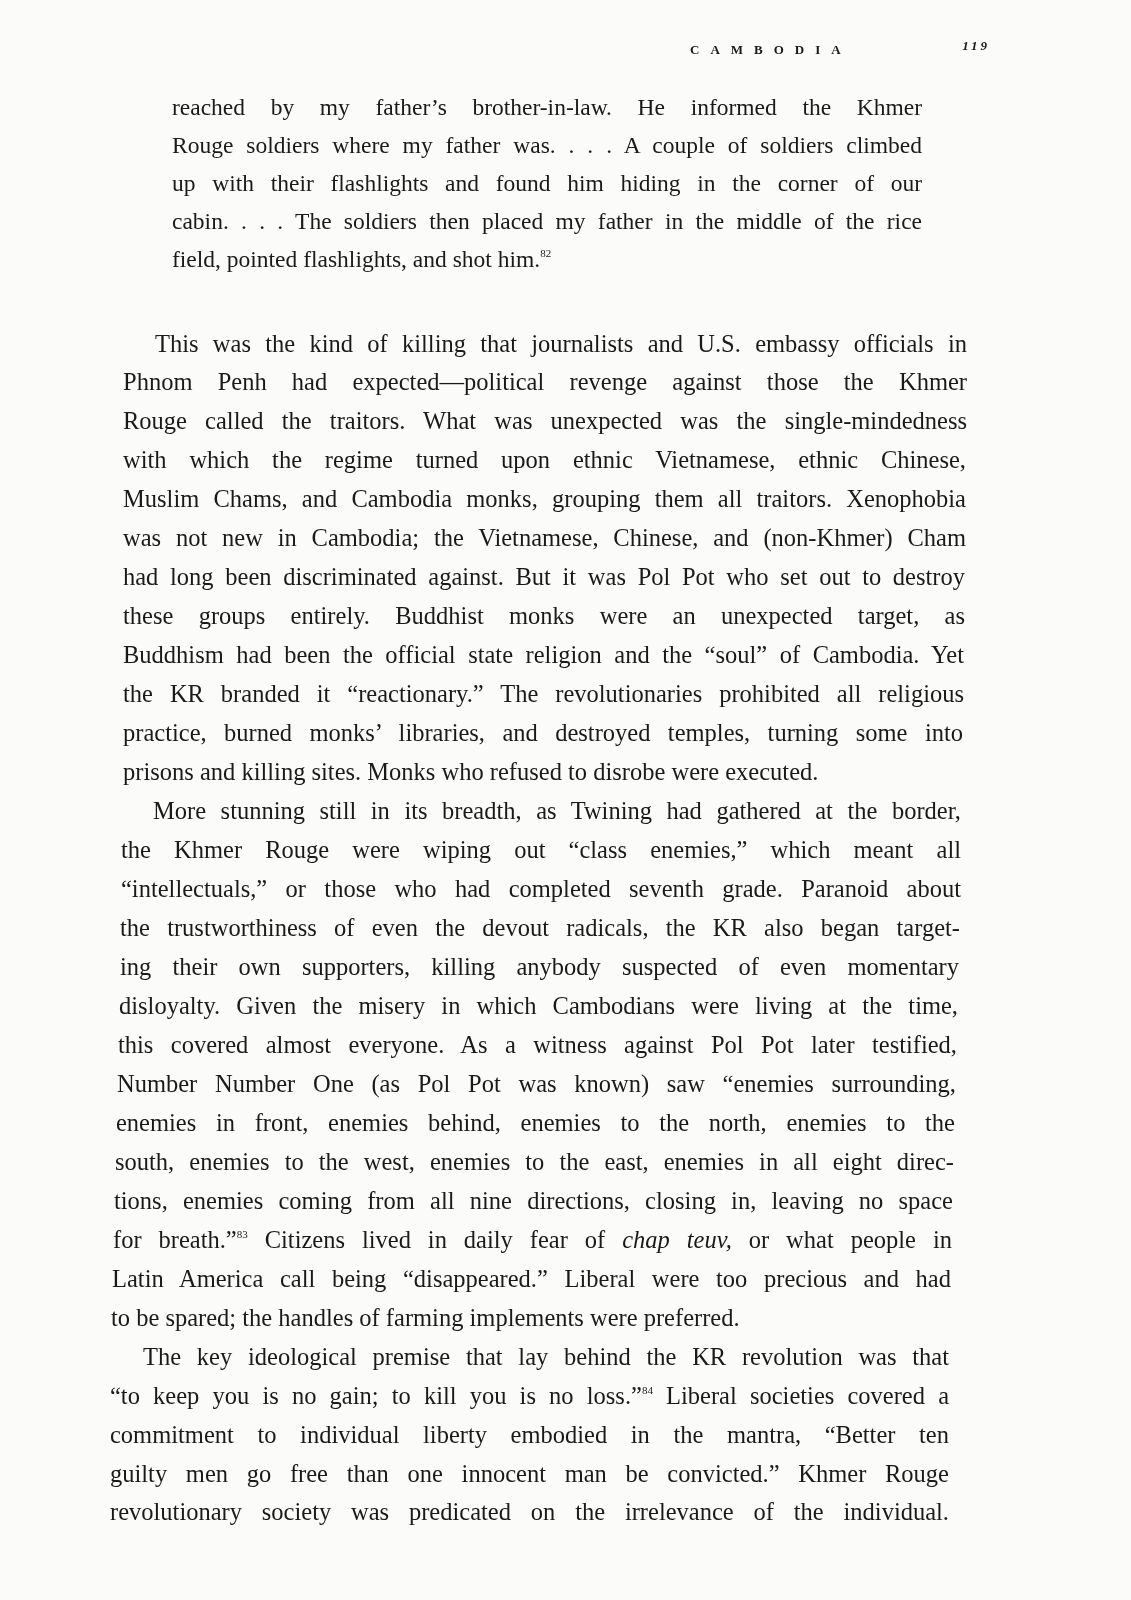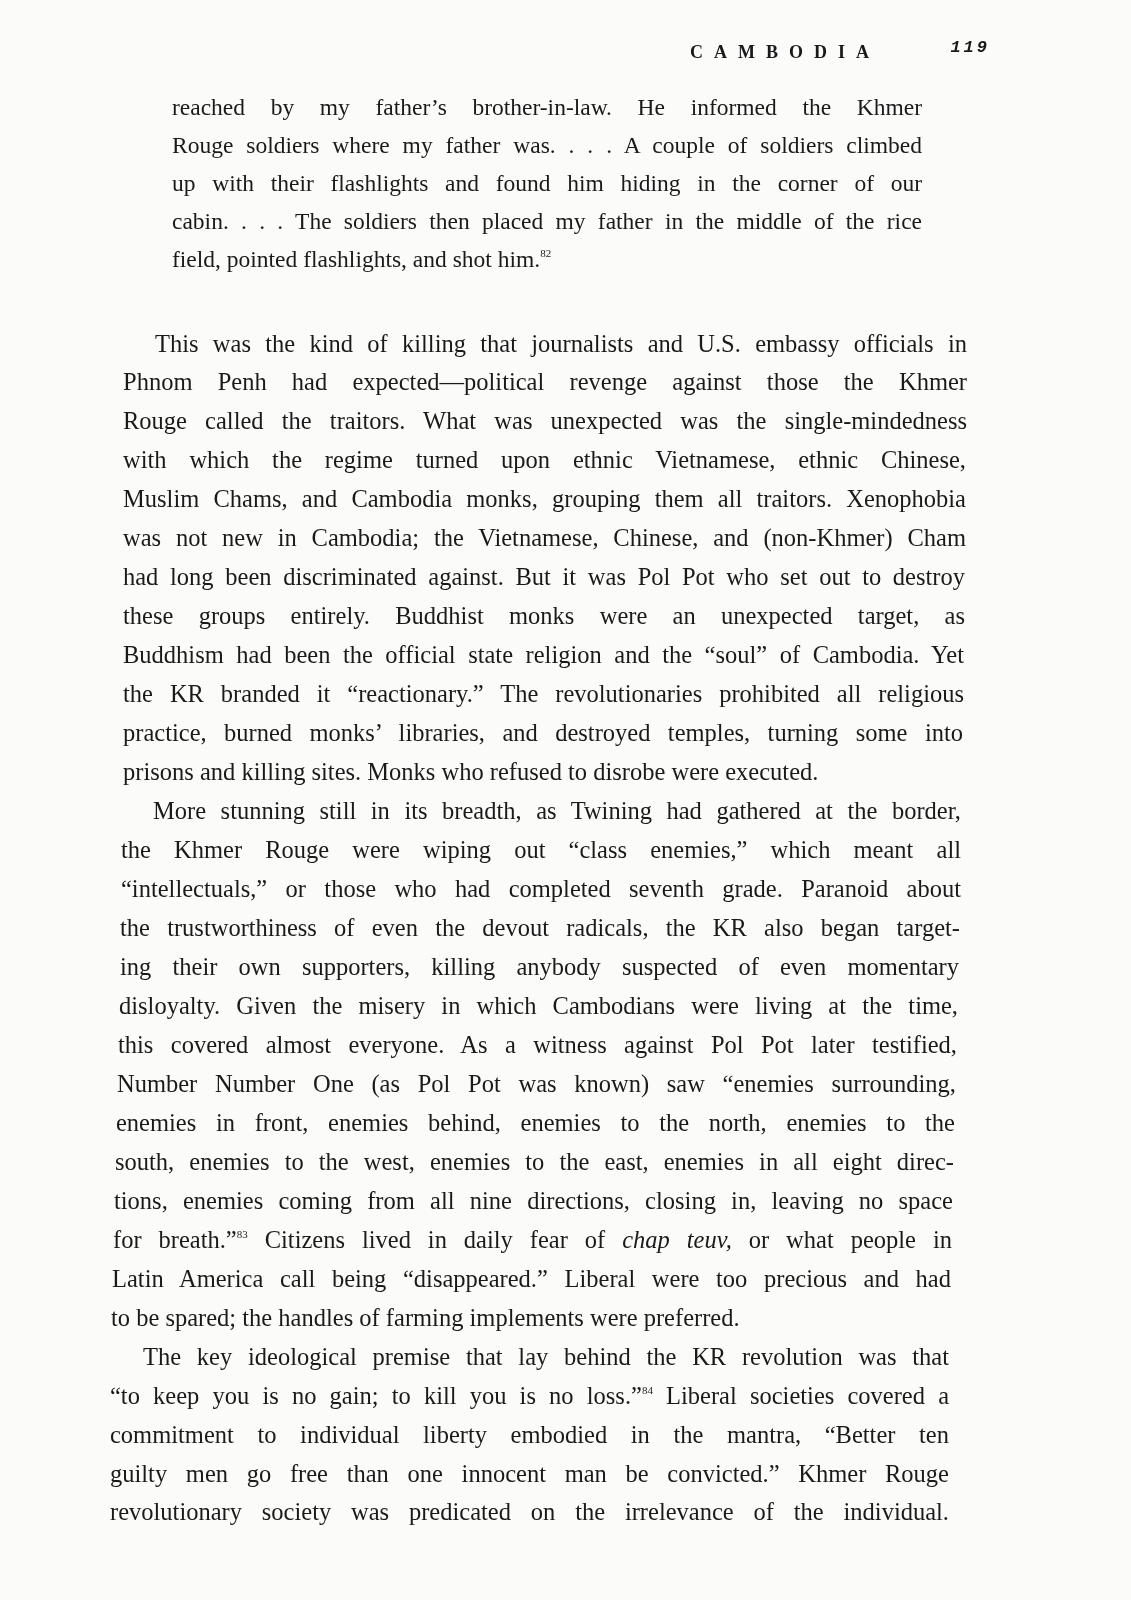--- a/index.html
+++ b/index.html
@@ -9,25 +9,25 @@
     position: relative;
     overflow: hidden;
     font-family: "Liberation Serif", "DejaVu Serif", serif;
     color: #1a1a1a;
   }
   .running-head {
     position: absolute; top: 38px; left: 690px; width: 300px; height: 24px;
   }
   .rh-title {
     position: absolute; left: 0; top: 4px;
-    font-size: 18px; font-weight: bold; letter-spacing: 11px;
+    font-size: 13px; font-weight: bold; letter-spacing: 11px;
   }
   .rh-page {
     position: absolute; right: 0; top: 0;
-    font-size: 17px; font-weight: bold; font-style: italic; letter-spacing: 3px; font-family: Liberation Mono, monospace;
+    font-size: 13px; font-weight: bold; font-style: italic; letter-spacing: 3px;
   }
   .line {
     position: absolute; white-space: nowrap;
     font-size: 24.5px; line-height: 30px;
     text-align: justify; text-align-last: justify;
   }
   .quote .line { font-size: 23.5px; }
   sup { font-size: 11px; vertical-align: 10px; line-height: 0; }
   i { font-style: italic; }
 </style>

